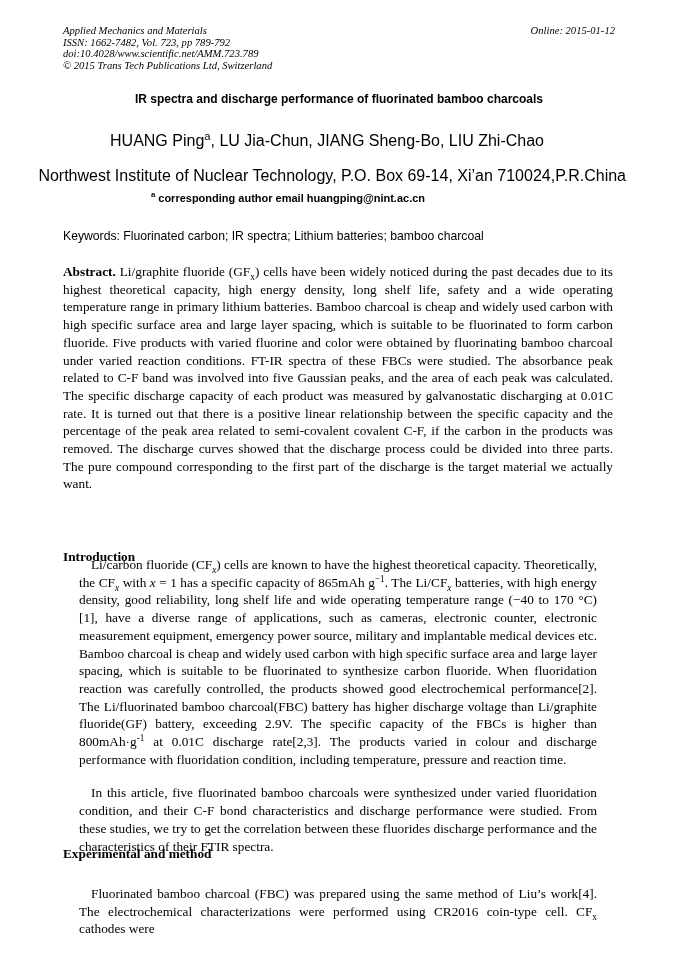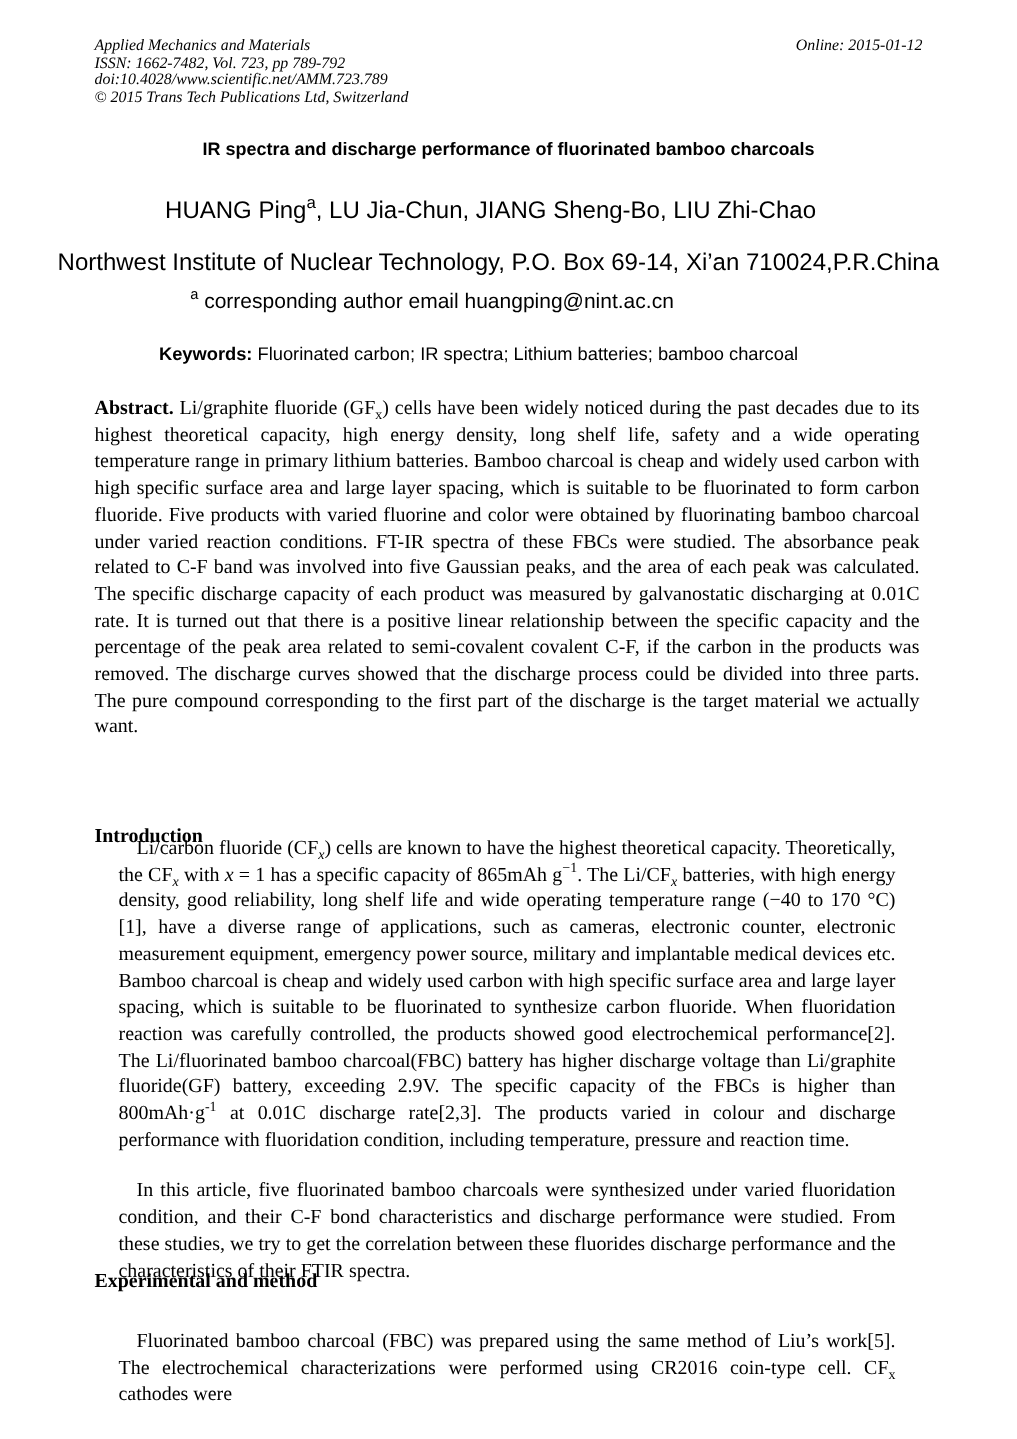--- a/index.html
+++ b/index.html
@@ -5,23 +5,23 @@
   html, body { margin:0; padding:0; background:#ffffff; }
   body { width:678px; height:959px; position:relative; overflow:hidden; color:#000; }
   .serif { font-family: "Liberation Serif", "DejaVu Serif", serif; }
   .sans { font-family: "Liberation Sans", "DejaVu Sans", sans-serif; }
   .hdr { position:absolute; top:12px; font-style:italic; font-size:10.6px; line-height:11.5px;margin-top:13px; }
   .hdr-left { left:63px; }
   .hdr-right { right:63px; text-align:center; }
   .title { position:absolute; top:92px; left:0; width:678px; text-align:center; font-weight:bold; font-size:12px; }
   .authors { position:absolute; top:132px; left:0; width:544px; text-align:right; font-size:16px; }
   .affil { position:absolute; top:167px; left:0; width:626px; text-align:right; font-size:16px; }
-  .corr { position:absolute; top:192px; left:0; width:576px; text-align:center; font-size:14px; }
+  .corr { position:absolute; top:192px; left:0; width:576px; text-align:center; font-size:11px;font-weight:bold; }
   .keywords { position:absolute; top:229px; left:63px; font-size:12.2px; }
-  .keywords b { font-weight:bold;margin-left:43px; }
+  .keywords b { font-weight:normal; }
   .block { position:absolute; left:63px; width:550px; font-size:13.3px; line-height:17.7px; text-align:justify; }
   .abstract { top:263px; }
   .h-intro { position:absolute; top:515px; left:63px; font-weight:bold; font-size:13.3px;margin-top:34px; }
   .intro { top:540px; }
   .h-exp { position:absolute; top:846px; left:63px; font-weight:bold; font-size:13.3px; }
   .exp { top:869px; }
   .indent { text-indent:12px; }
   sub, sup { font-size:70%; line-height:0; }
   p { margin:16px; }
 </style>
@@ -51,14 +51,14 @@
 <div class="h-intro serif">Introduction</div>
 
 <div class="block intro serif">
   <p class="indent"><span>Li/carbon fluoride (CF</span><sub style="font-style:italic">x</sub><span>) cells are known to have the highest theoretical capacity. Theoretically, the CF</span><sub style="font-style:italic">x</sub><span> with </span><i>x</i><span> = 1 has a specific capacity of 865mAh g</span><sup>−1</sup><span>. The Li/CF</span><sub style="font-style:italic">x</sub><span> batteries, with high energy density, good reliability, long shelf life and wide operating temperature range (−40 to 170 °C) [1], have a diverse range of applications, such as cameras, electronic counter, electronic measurement equipment, emergency power source, military and implantable medical devices etc. Bamboo charcoal is cheap and widely used carbon with high specific surface area and large layer spacing, which is suitable to be fluorinated to synthesize carbon fluoride. When fluoridation reaction was carefully controlled, the products showed good electrochemical performance[2]. The Li/fluorinated bamboo charcoal(FBC) battery has higher discharge voltage than Li/graphite fluoride(GF) battery, exceeding 2.9V. The specific capacity of the FBCs is higher than 800mAh·g</span><sup>-1</sup><span> at 0.01C discharge rate[2,3]. The products varied in colour and discharge performance with fluoridation condition, including temperature, pressure and reaction time.</span></p>
   <p class="indent">In this article, five fluorinated bamboo charcoals were synthesized under varied fluoridation condition, and their C-F bond characteristics and discharge performance were studied. From these studies, we try to get the correlation between these fluorides discharge performance and the characteristics of their FTIR spectra.</p>
 </div>
 
 <div class="h-exp serif">Experimental and method</div>
 
 <div class="block exp serif">
-    <p class="indent"><span>Fluorinated bamboo charcoal (FBC) was prepared using the same method of Liu’s work[5]. The electrochemical characterizations were performed using CR2016 coin-type cell. CF</span><sub>x</sub><span> cathodes were</span></p>
+    <p class="indent"><span>Fluorinated bamboo charcoal (FBC) was prepared using the same method of Liu’s work[4]. The electrochemical characterizations were performed using CR2016 coin-type cell. CF</span><sub>x</sub><span> cathodes were</span></p>
   </div>
 
 </body></html>

